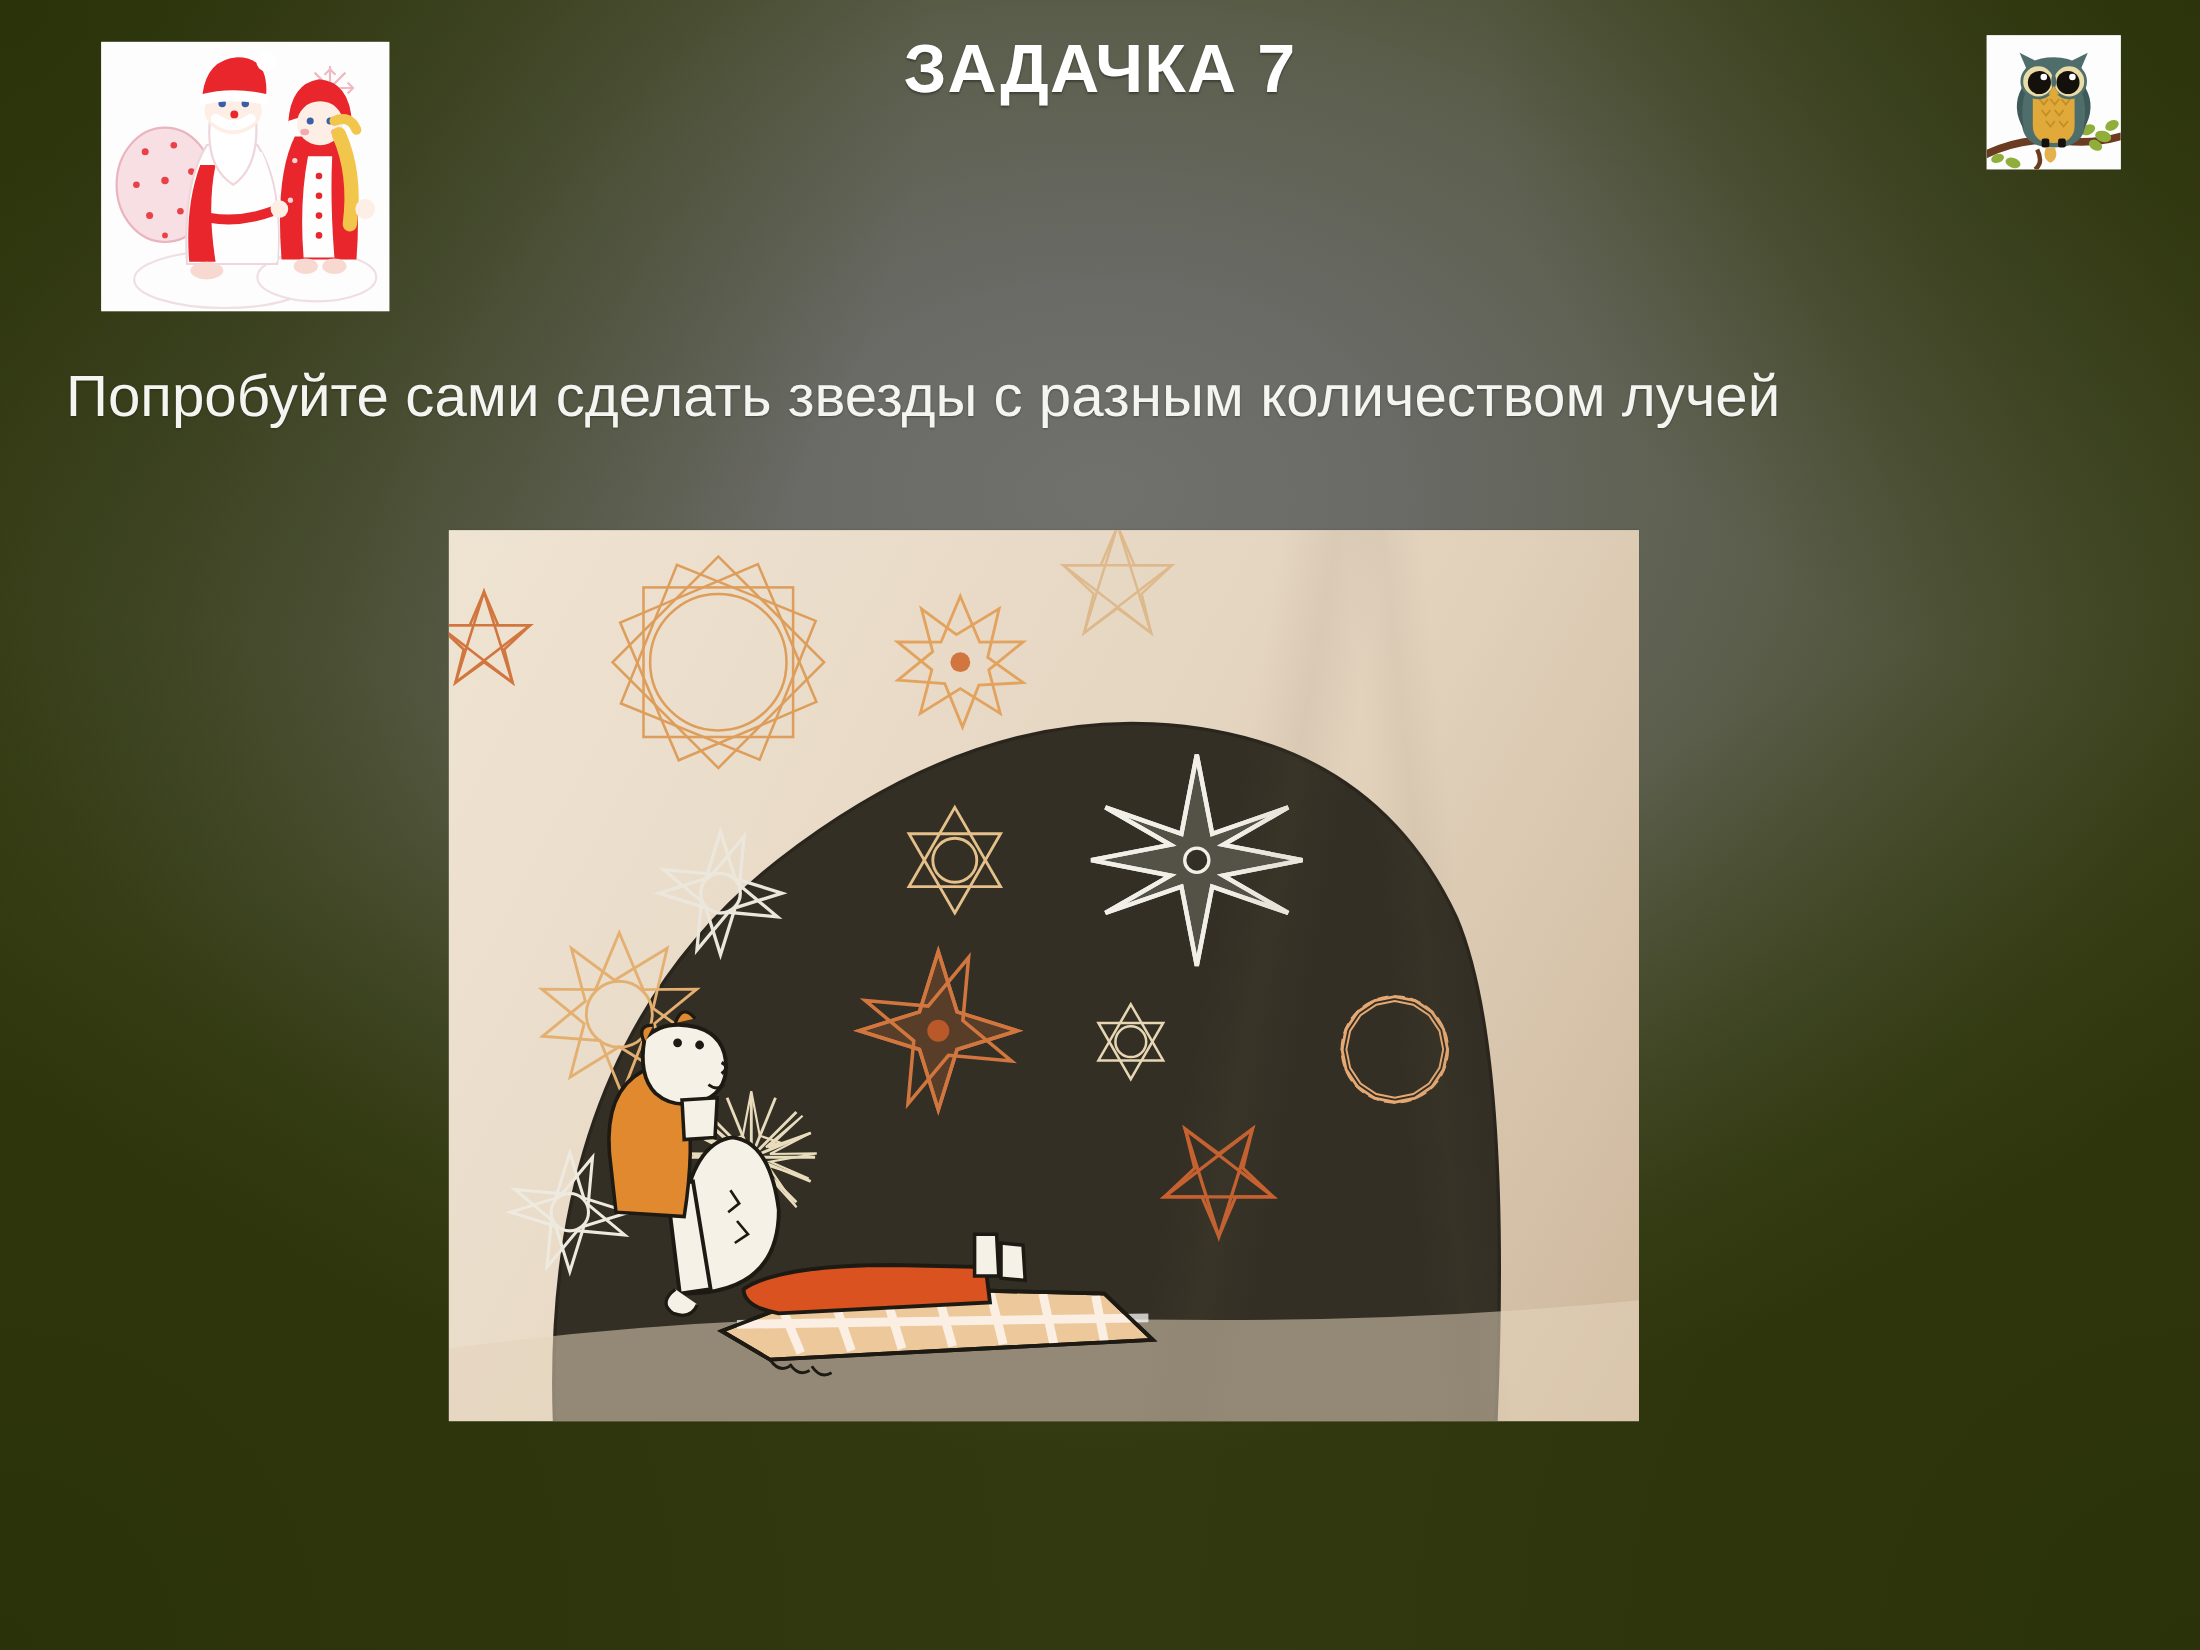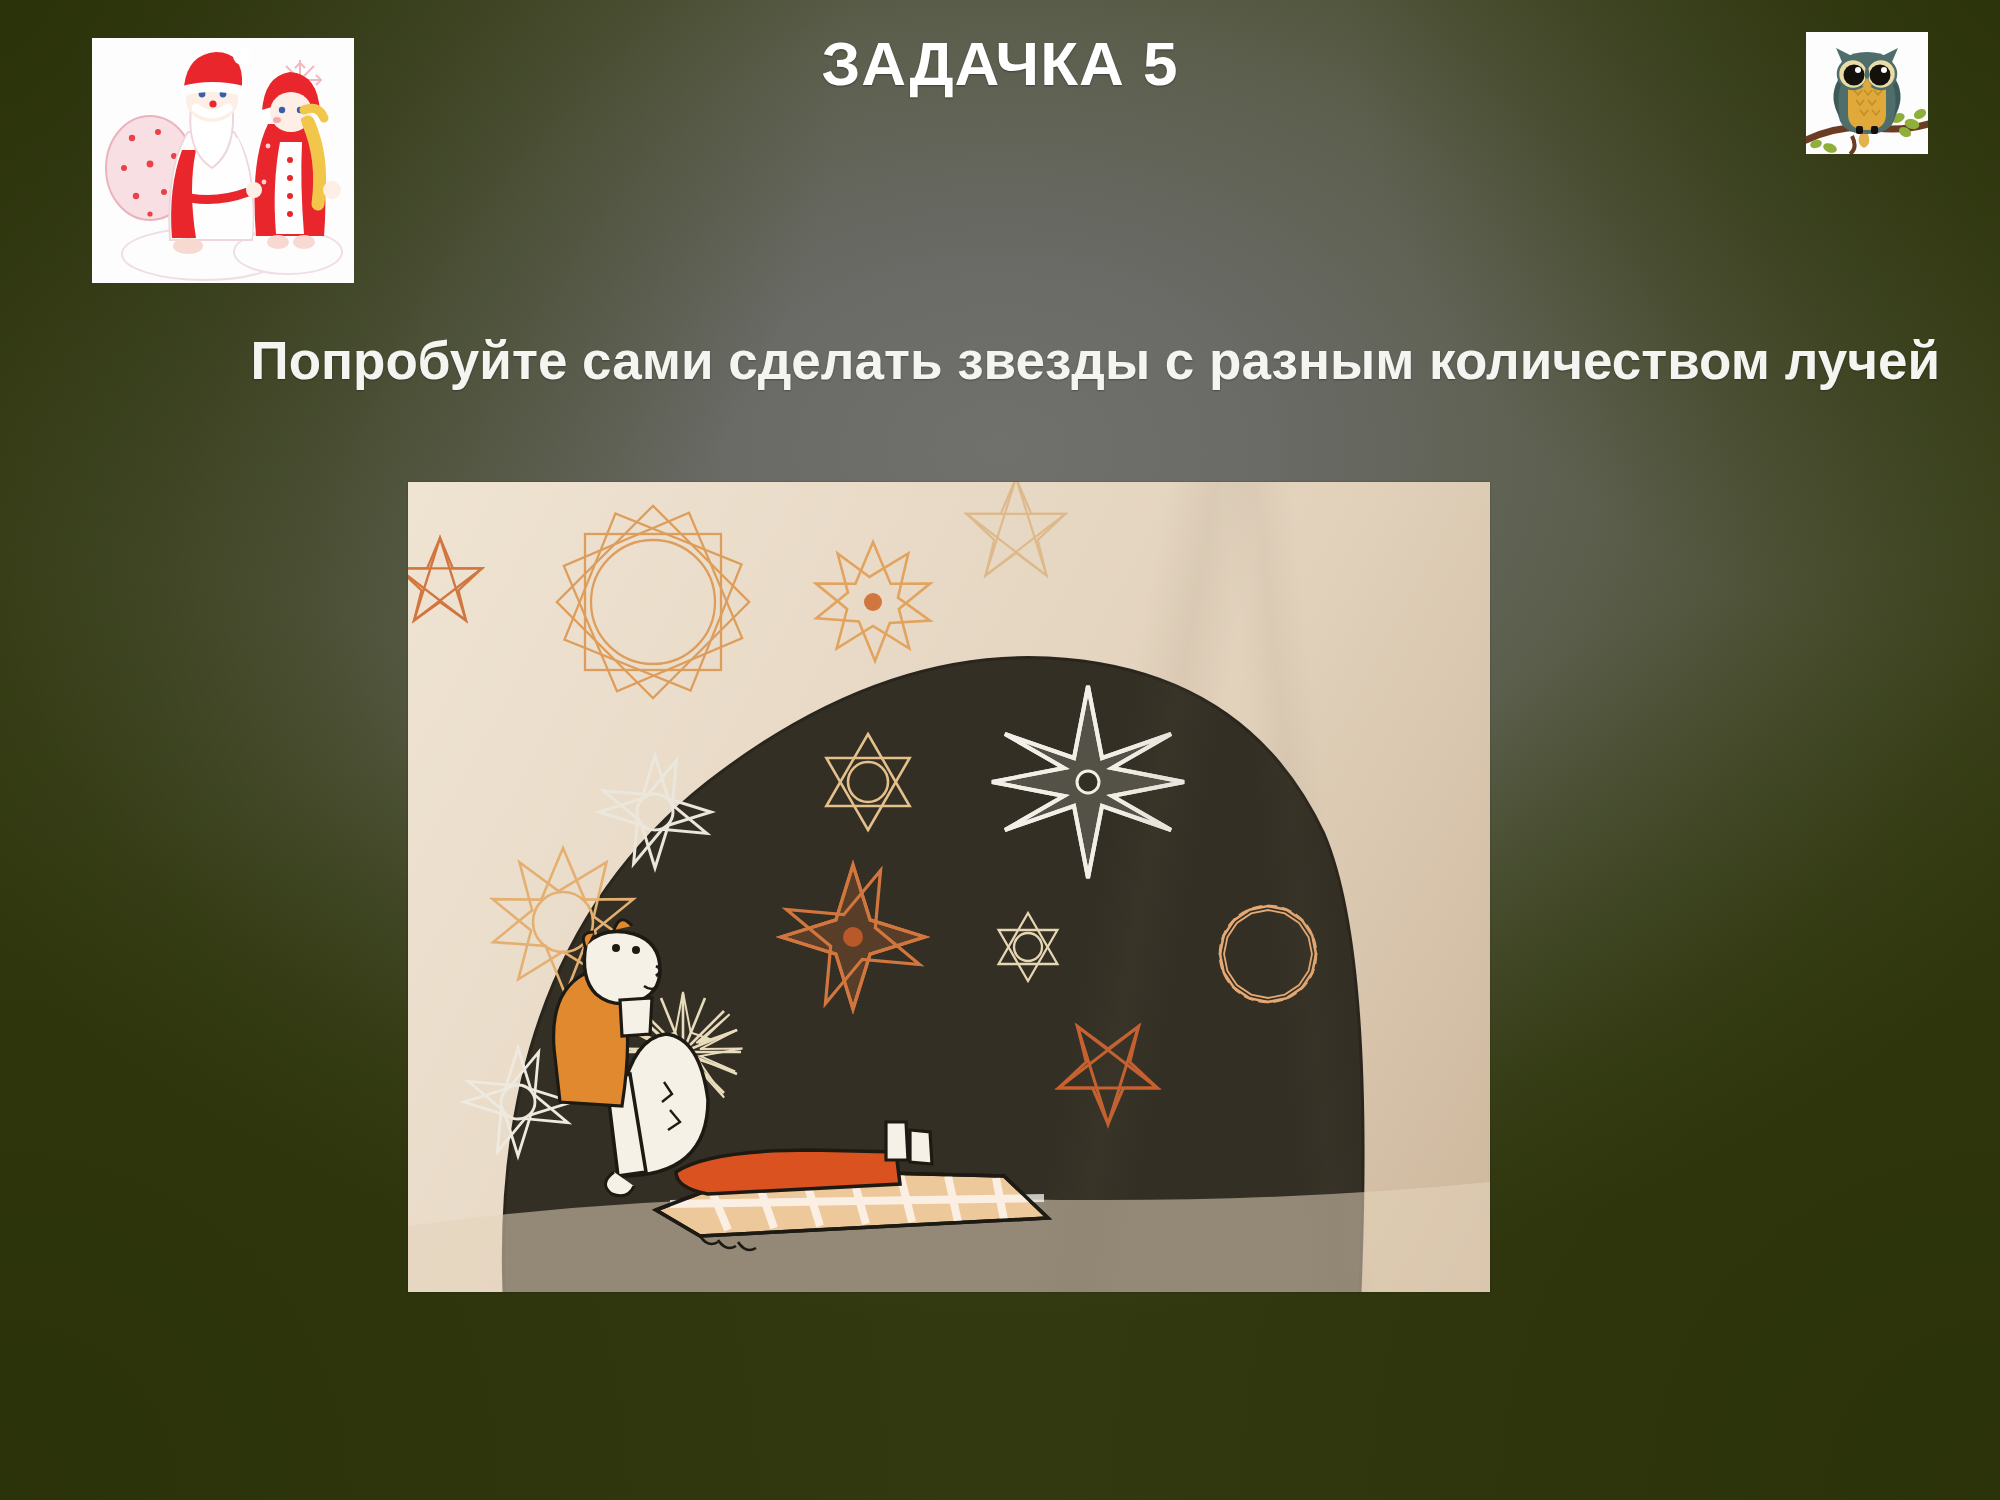--- a/index.html
+++ b/index.html
@@ -58,23 +58,23 @@
     z-index: 6;
     text-shadow: 0 1px 2px rgba(0,0,0,.35);
   }
 
   
   #subtitle {
     position: absolute;
     left: 60px;
     top: 330px;
     width: 1880px;
-    text-align: right;
+    text-align: left;
     font-size: 53px;
-    font-weight: bold;
+    font-weight: normal;
     color: #f4f4f1;
     z-index: 6;
     white-space: nowrap;
     text-shadow: 0 1px 2px rgba(0,0,0,.3);
   }
 
   
   #santa-card {
     position: absolute;
     left: 92px;
@@ -128,21 +128,21 @@
     pointer-events: none;
   }
 
   #photo svg { position: absolute; inset: 0; display: block; }
 </style>
 </head>
 <body>
 
 <div id="slide">
 
-  <div id="title">ЗАДАЧКА 5</div>
+  <div id="title">ЗАДАЧКА 7</div>
 
   <div id="subtitle">Попробуйте сами сделать звезды с разным количеством лучей</div>
 
   <div id="santa-card">
     <svg viewBox="0 0 262 245" width="262" height="245">
       <rect x="0" y="0" width="262" height="245" fill="#fdfdfd"></rect>
 
       <g stroke="#f0b9c1" stroke-width="2" fill="none">
         <line x1="208" y1="22" x2="208" y2="62"></line>
         <line x1="188" y1="42" x2="228" y2="42"></line>

